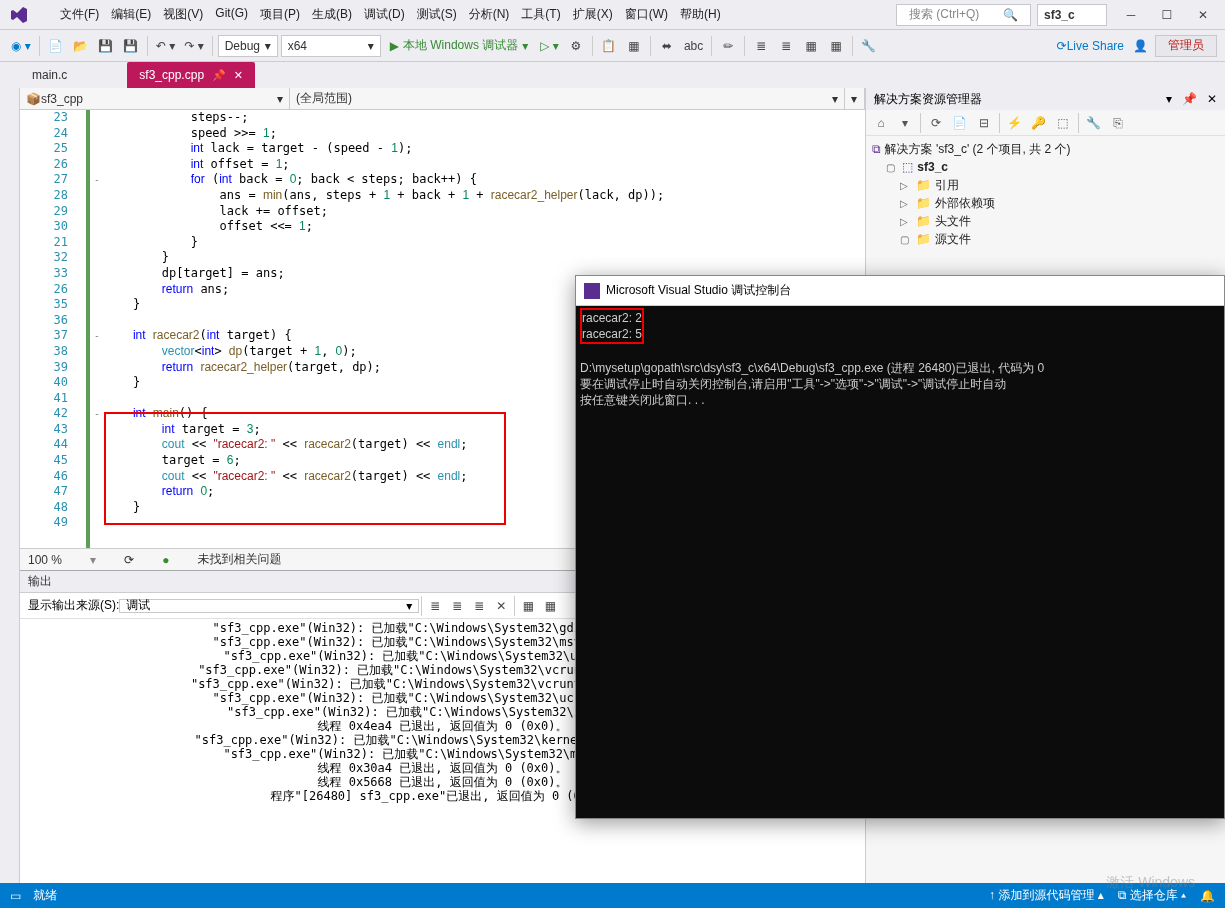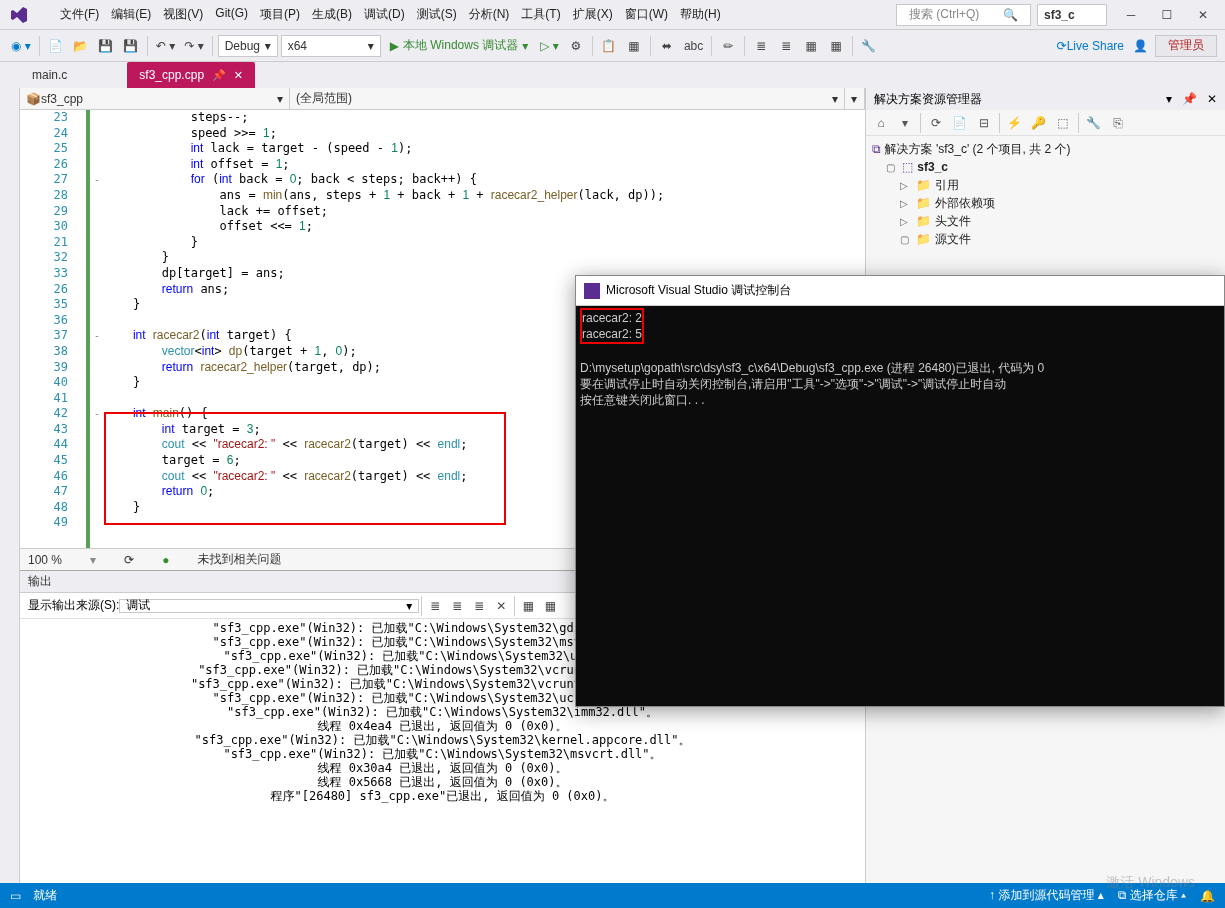--- a/index.html
+++ b/index.html
@@ -61,21 +61,21 @@
 .sol-toolbar { height: 26px; display: flex; align-items: center; padding: 0 4px; gap: 2px; border-bottom: 1px solid #e0e0e0; }
 .sol-tb-btn { width: 22px; height: 22px; display: flex; align-items: center; justify-content: center; color: #555; }
 .sol-search { height: 24px; display: flex; align-items: center; padding: 0 6px; border-bottom: 1px solid #e0e0e0; color: #888; }
 .sol-tree { padding: 4px 6px; color: #222; }
 .tree-row { display: flex; align-items: center; height: 18px; gap: 4px; }
 .exp { color: #666; width: 12px; font-size: 10px; }
 .indent1 { padding-left: 14px; }
 .indent2 { padding-left: 28px; }
 .sol-bottom-tabs { margin-top: auto; height: 24px; display: flex; border-top: 1px solid #ccc; background: #eeeef2; }
 
-.console-win { position: absolute; left: 575px; top: 275px; width: 650px; height: 432px; background: #0c0c0c; border: 1px solid #888; box-shadow: 0 4px 20px rgba(0,0,0,0.4); display: flex; flex-direction: column; z-index: 10; }
+.console-win { position: absolute; left: 575px; top: 275px; width: 650px; height: 544px; background: #0c0c0c; border: 1px solid #888; box-shadow: 0 4px 20px rgba(0,0,0,0.4); display: flex; flex-direction: column; z-index: 10; }
 .con-title { height: 30px; background: #fff; display: flex; align-items: center; padding: 0 8px; color: #000; font-size: 12px; border-bottom: 1px solid #ccc; }
 .con-title-icon { width: 16px; height: 16px; margin-right: 6px; background: #5c2d91; }
 .con-body { flex: 1; font-family: "NSimSun", Consolas, monospace; color: #ccc; white-space: pre; padding: 2px 4px; font-size: 13px; line-height: 16px; overflow: hidden; }
 .con-red-box { border: 2px solid #e00; display: inline-block; padding-right: 0; }
 
 .statusbar { position: absolute; bottom: 0; left: 0; right: 0; height: 25px; background: #007acc; color: #fff; display: flex; align-items: center; padding: 0 10px; gap: 12px; }
 .statusbar .sb-right { margin-left: auto; display: flex; gap: 14px; align-items: center; }
 .watermark { position: absolute; right: 30px; bottom: 16px; color: rgba(130,130,130,0.45); font-size: 14px; z-index: 5; }
 svg { display: block; }
 </style>

